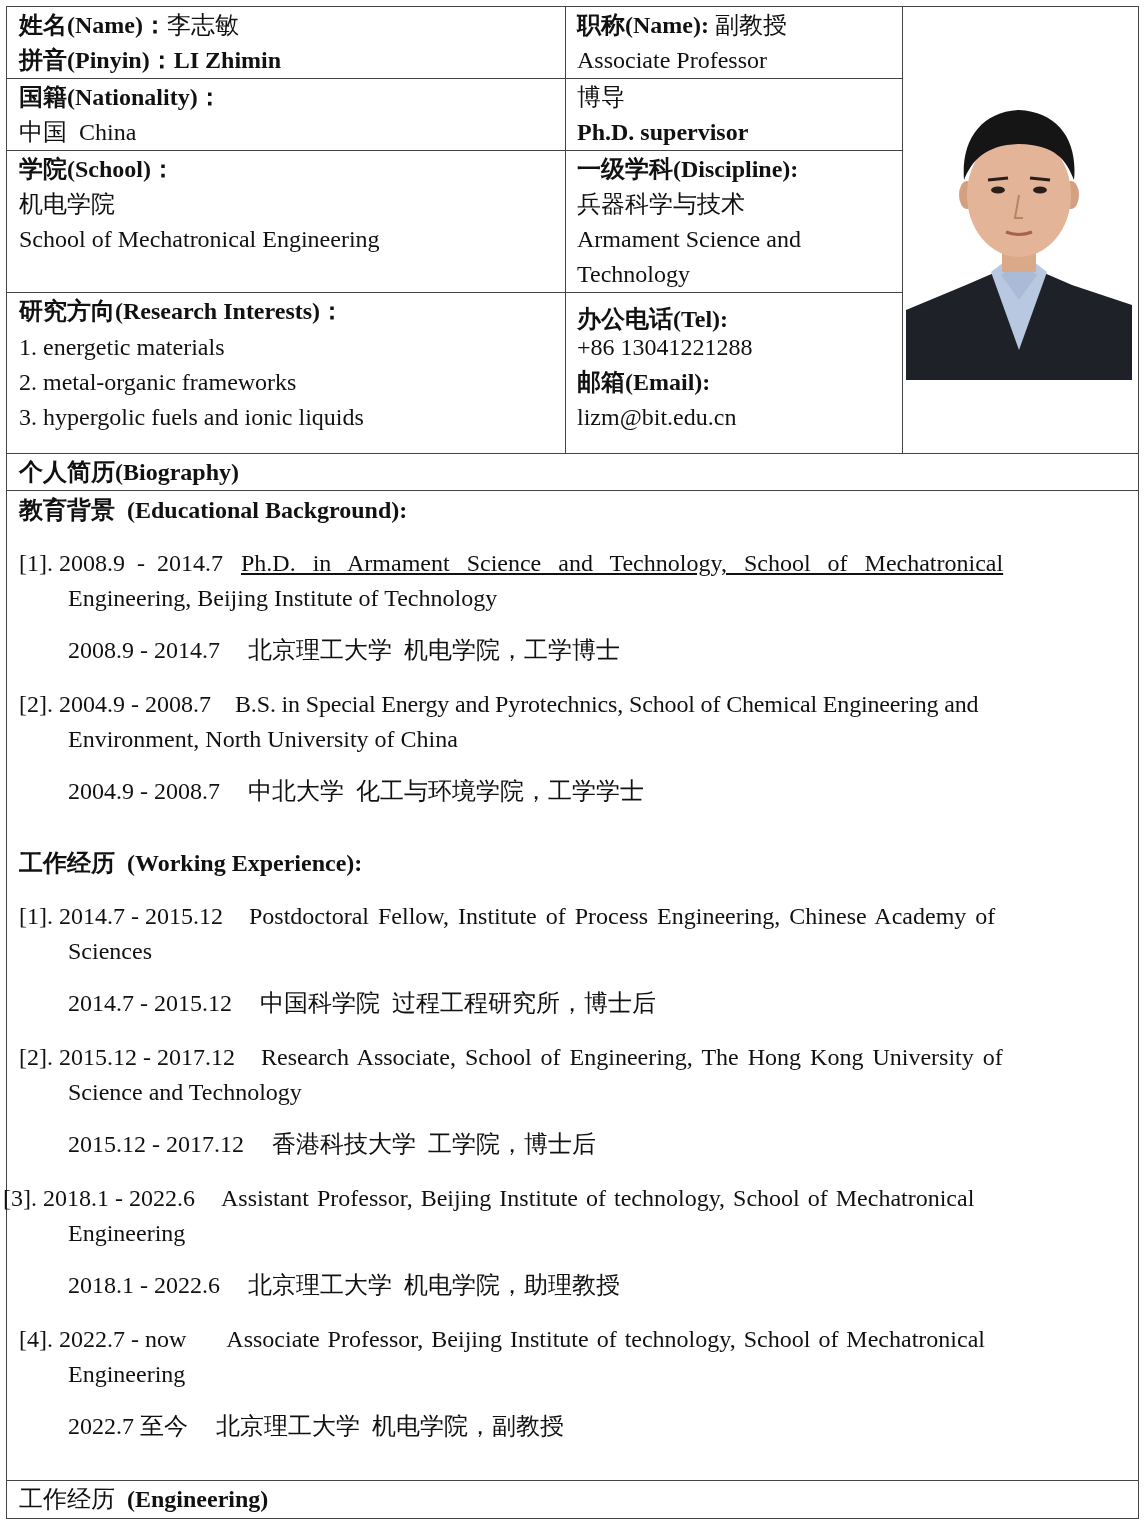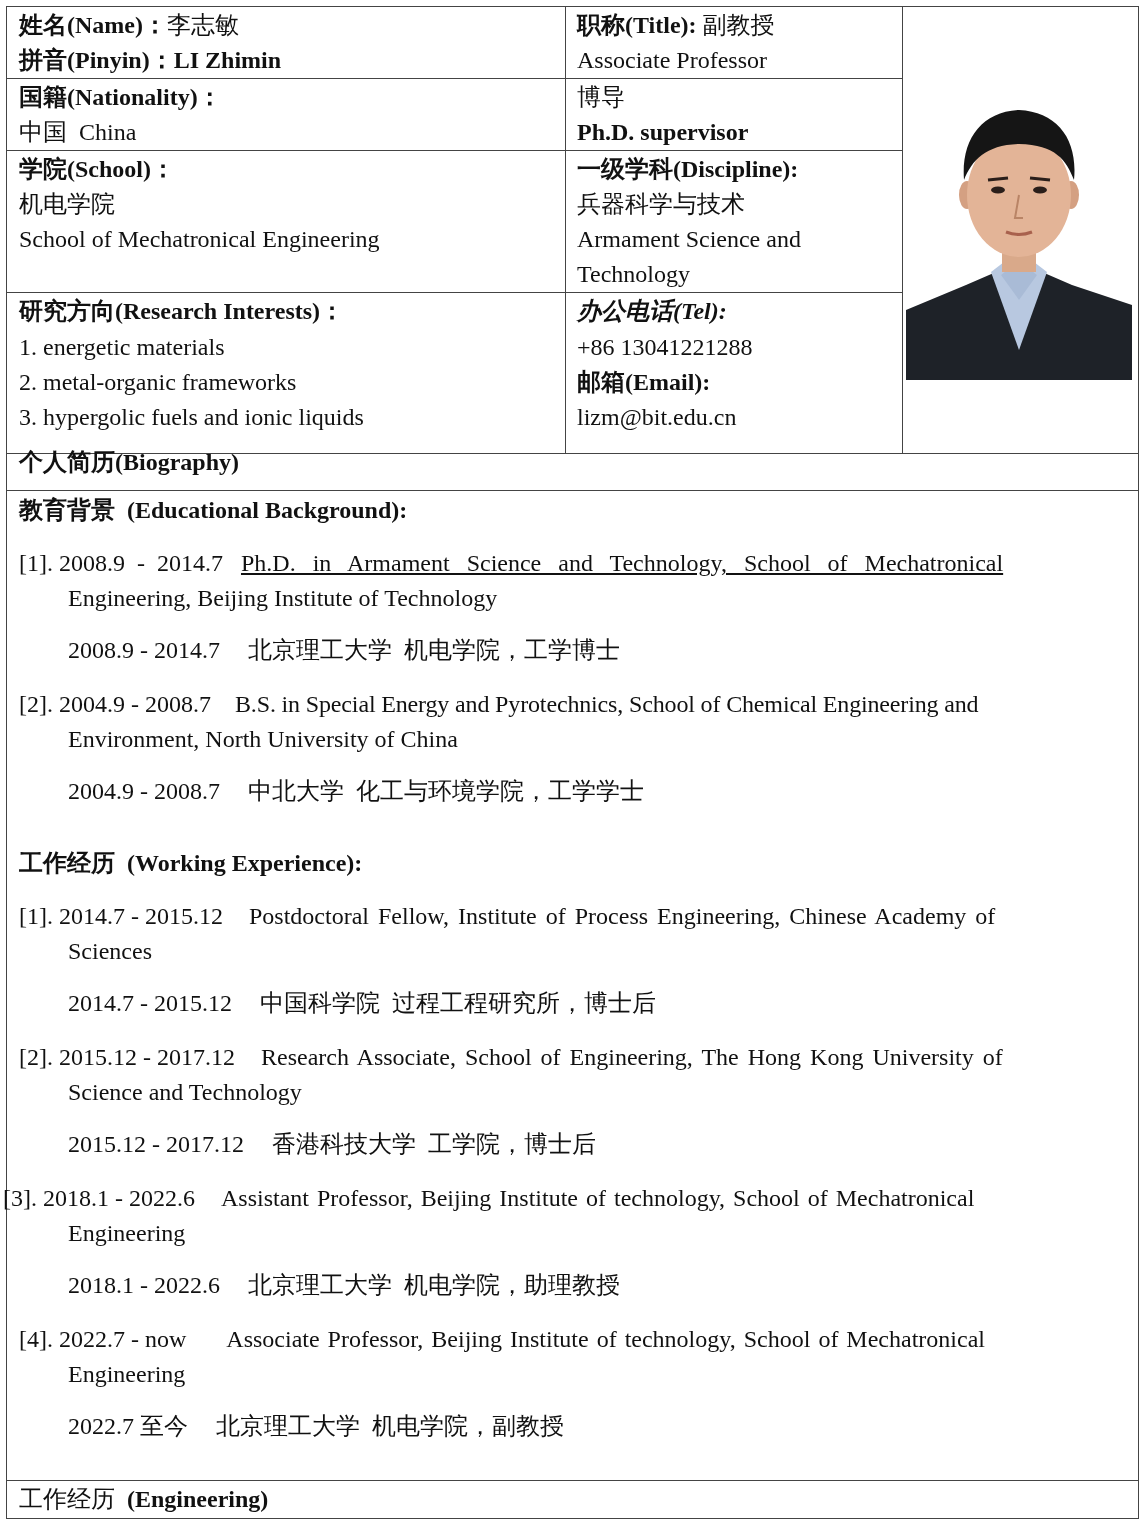--- a/index.html
+++ b/index.html
@@ -32,42 +32,42 @@
 <div class="vline" style="left:565px; top:6px; height:447px;"></div>
 <div class="vline" style="left:902px; top:6px; height:447px;"></div>
 
 <div class="txt" style="left:19px; top:8px;">
   <span class="b">姓名(Name)：</span><span>李志敏</span>
 </div>
 <div class="txt" style="left:19px; top:43px;">
   <span class="b">拼音(Pinyin)：</span><span class="b">LI Zhimin</span>
 </div>
 <div class="txt" style="left:577px; top:8px;">
-  <span class="b">职称(Title):</span> <span>副教授</span>
+  <span class="b">职称(Name):</span> <span>副教授</span>
 </div>
 <div class="txt" style="left:577px; top:43px;">Associate Professor</div>
 
 <div class="txt b" style="left:19px; top:80px;">国籍(Nationality)：</div>
 <div class="txt" style="left:19px; top:115px; white-space:pre;">中国  China</div>
 <div class="txt" style="left:577px; top:80px;">博导</div>
 <div class="txt b" style="left:577px; top:115px;">Ph.D. supervisor</div>
 
 <div class="txt b" style="left:19px; top:152px;">学院(School)：</div>
 <div class="txt" style="left:19px; top:187px;">机电学院</div>
 <div class="txt" style="left:19px; top:222px;">School of Mechatronical Engineering</div>
 <div class="txt b" style="left:577px; top:152px;">一级学科(Discipline):</div>
 <div class="txt" style="left:577px; top:187px;">兵器科学与技术</div>
 <div class="txt" style="left:577px; top:222px;">Armament Science and</div>
 <div class="txt" style="left:577px; top:257px;">Technology</div>
 
 <div class="txt b" style="left:19px; top:294px;">研究方向(Research Interests)：</div>
 <div class="txt" style="left:19px; top:330px;">1. energetic materials</div>
 <div class="txt" style="left:19px; top:365px;">2. metal-organic frameworks</div>
 <div class="txt" style="left:19px; top:400px;">3. hypergolic fuels and ionic liquids</div>
-<div class="txt b" style="left:577px; top:294px;font-style:italic;">办公电话(Tel):</div>
+<div class="txt b" style="left:577px; top:302px;">办公电话(Tel):</div>
 <div class="txt" style="left:577px; top:330px;">+86 13041221288</div>
 <div class="txt b" style="left:577px; top:365px;">邮箱(Email):</div>
 <div class="txt" style="left:577px; top:400px;">lizm@bit.edu.cn</div>
 
 <div class="photo" aria-label="portrait photo">
   <svg width="226" height="280" viewBox="0 0 226 280">
     <rect width="226" height="280" fill="#ffffff"></rect>
 
     <path d="M0 210 L60 185 L90 172 L136 172 L166 185 L226 205 L226 280 L0 280 Z" fill="#1e2228"></path>
 
@@ -86,21 +86,21 @@
     <ellipse cx="92" cy="90" rx="7" ry="3.5" fill="#2a1e1a"></ellipse>
     <ellipse cx="134" cy="90" rx="7" ry="3.5" fill="#2a1e1a"></ellipse>
     <path d="M82 80 L102 78" stroke="#2a1e1a" stroke-width="3"></path>
     <path d="M124 78 L144 80" stroke="#2a1e1a" stroke-width="3"></path>
 
     <path d="M113 95 L109 118 L117 118" stroke="#b98466" stroke-width="2" fill="none"></path>
     <path d="M100 132 Q113 137 126 132" stroke="#a8614d" stroke-width="3" fill="none"></path>
   </svg>
 </div>
 
-<div class="txt" style="left:19px; top:445px;">
+<div class="txt" style="left:19px; top:455px;">
   <span class="b">个人简历(Biography)</span>
 </div>
 
 <div class="txt b" style="left:19px; top:493px; white-space:pre;">教育背景  (Educational Background):</div>
 
 <div class="para" style="top:546px;">
   <span class="hang">
     <span>[1].</span>
     <span style="white-space:pre;">2008.9  -  2014.7</span>&nbsp;&nbsp;
     <span style="word-spacing:11px;text-decoration:underline;">Ph.D. in Armament Science and Technology, School of Mechatronical</span>

